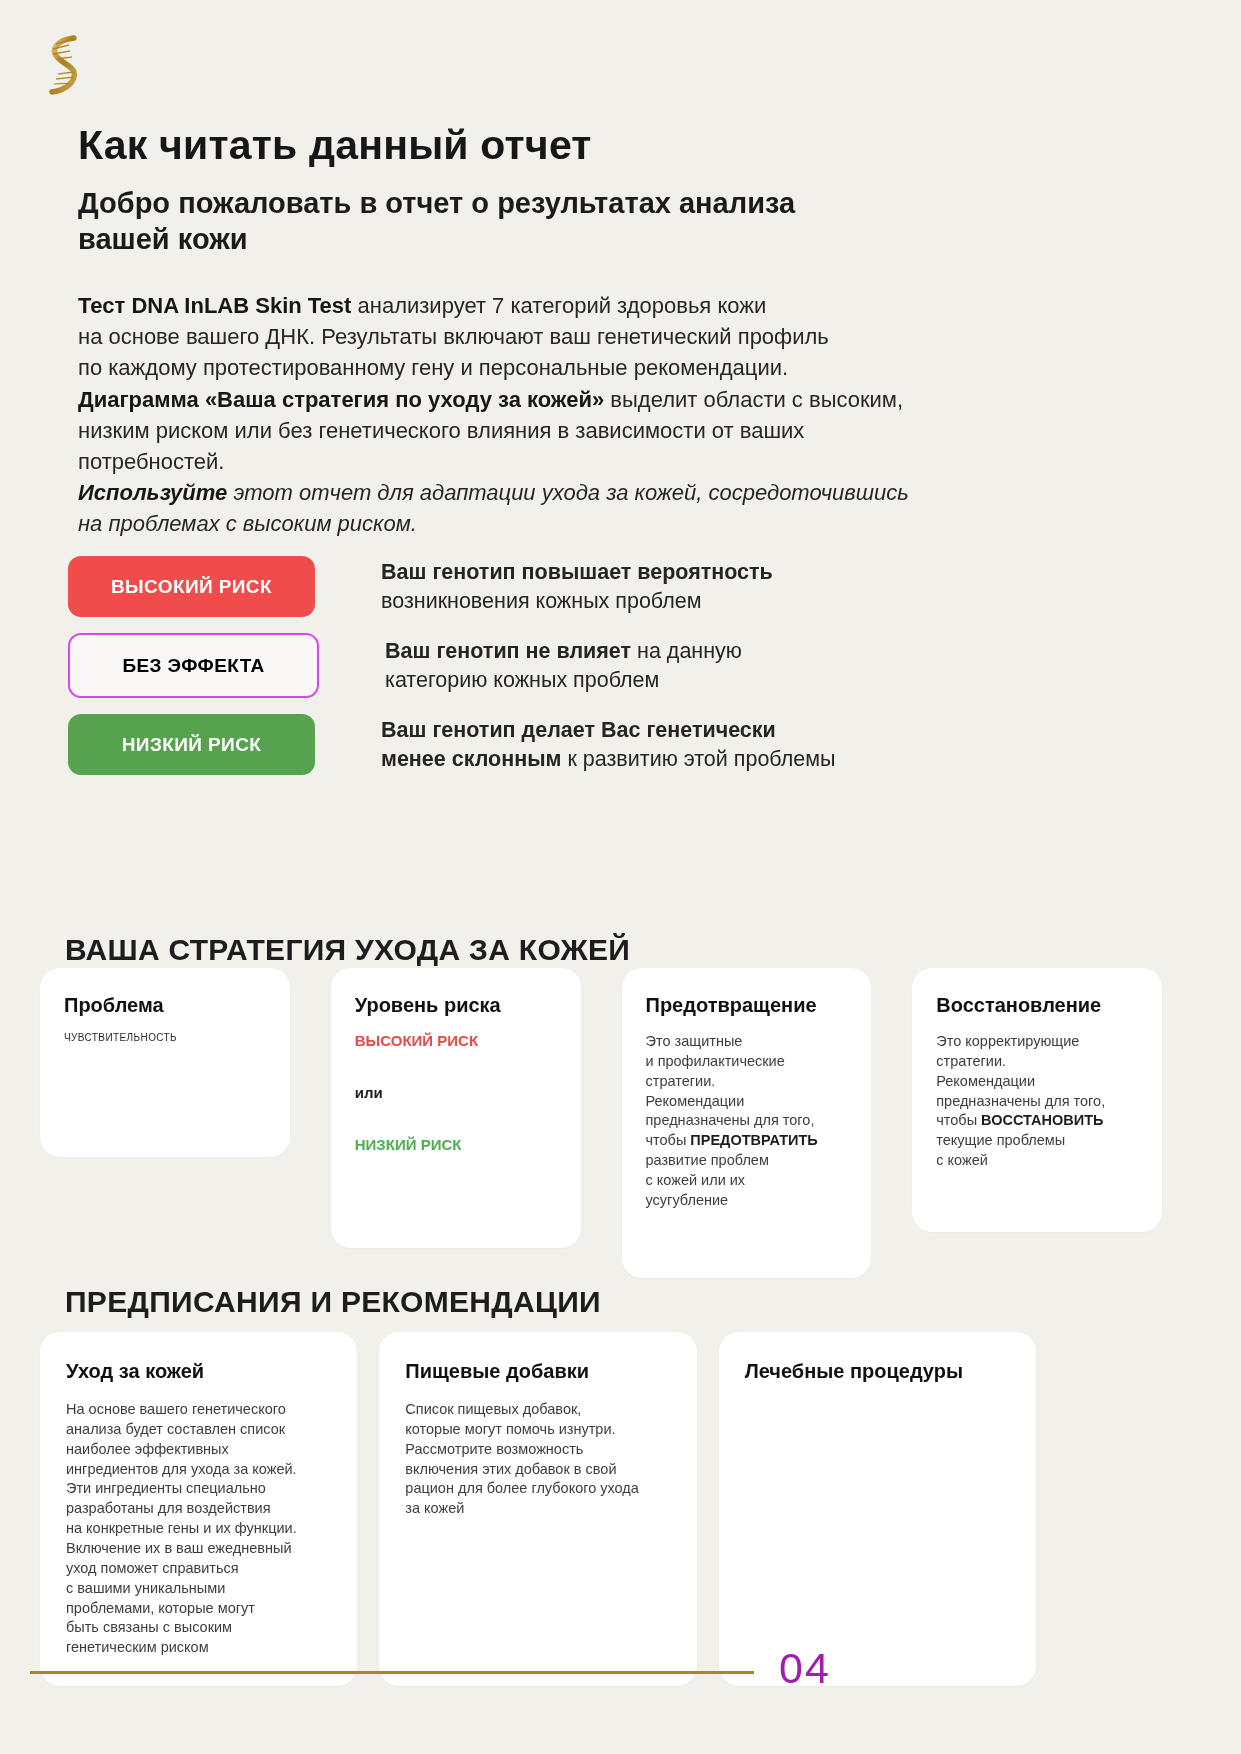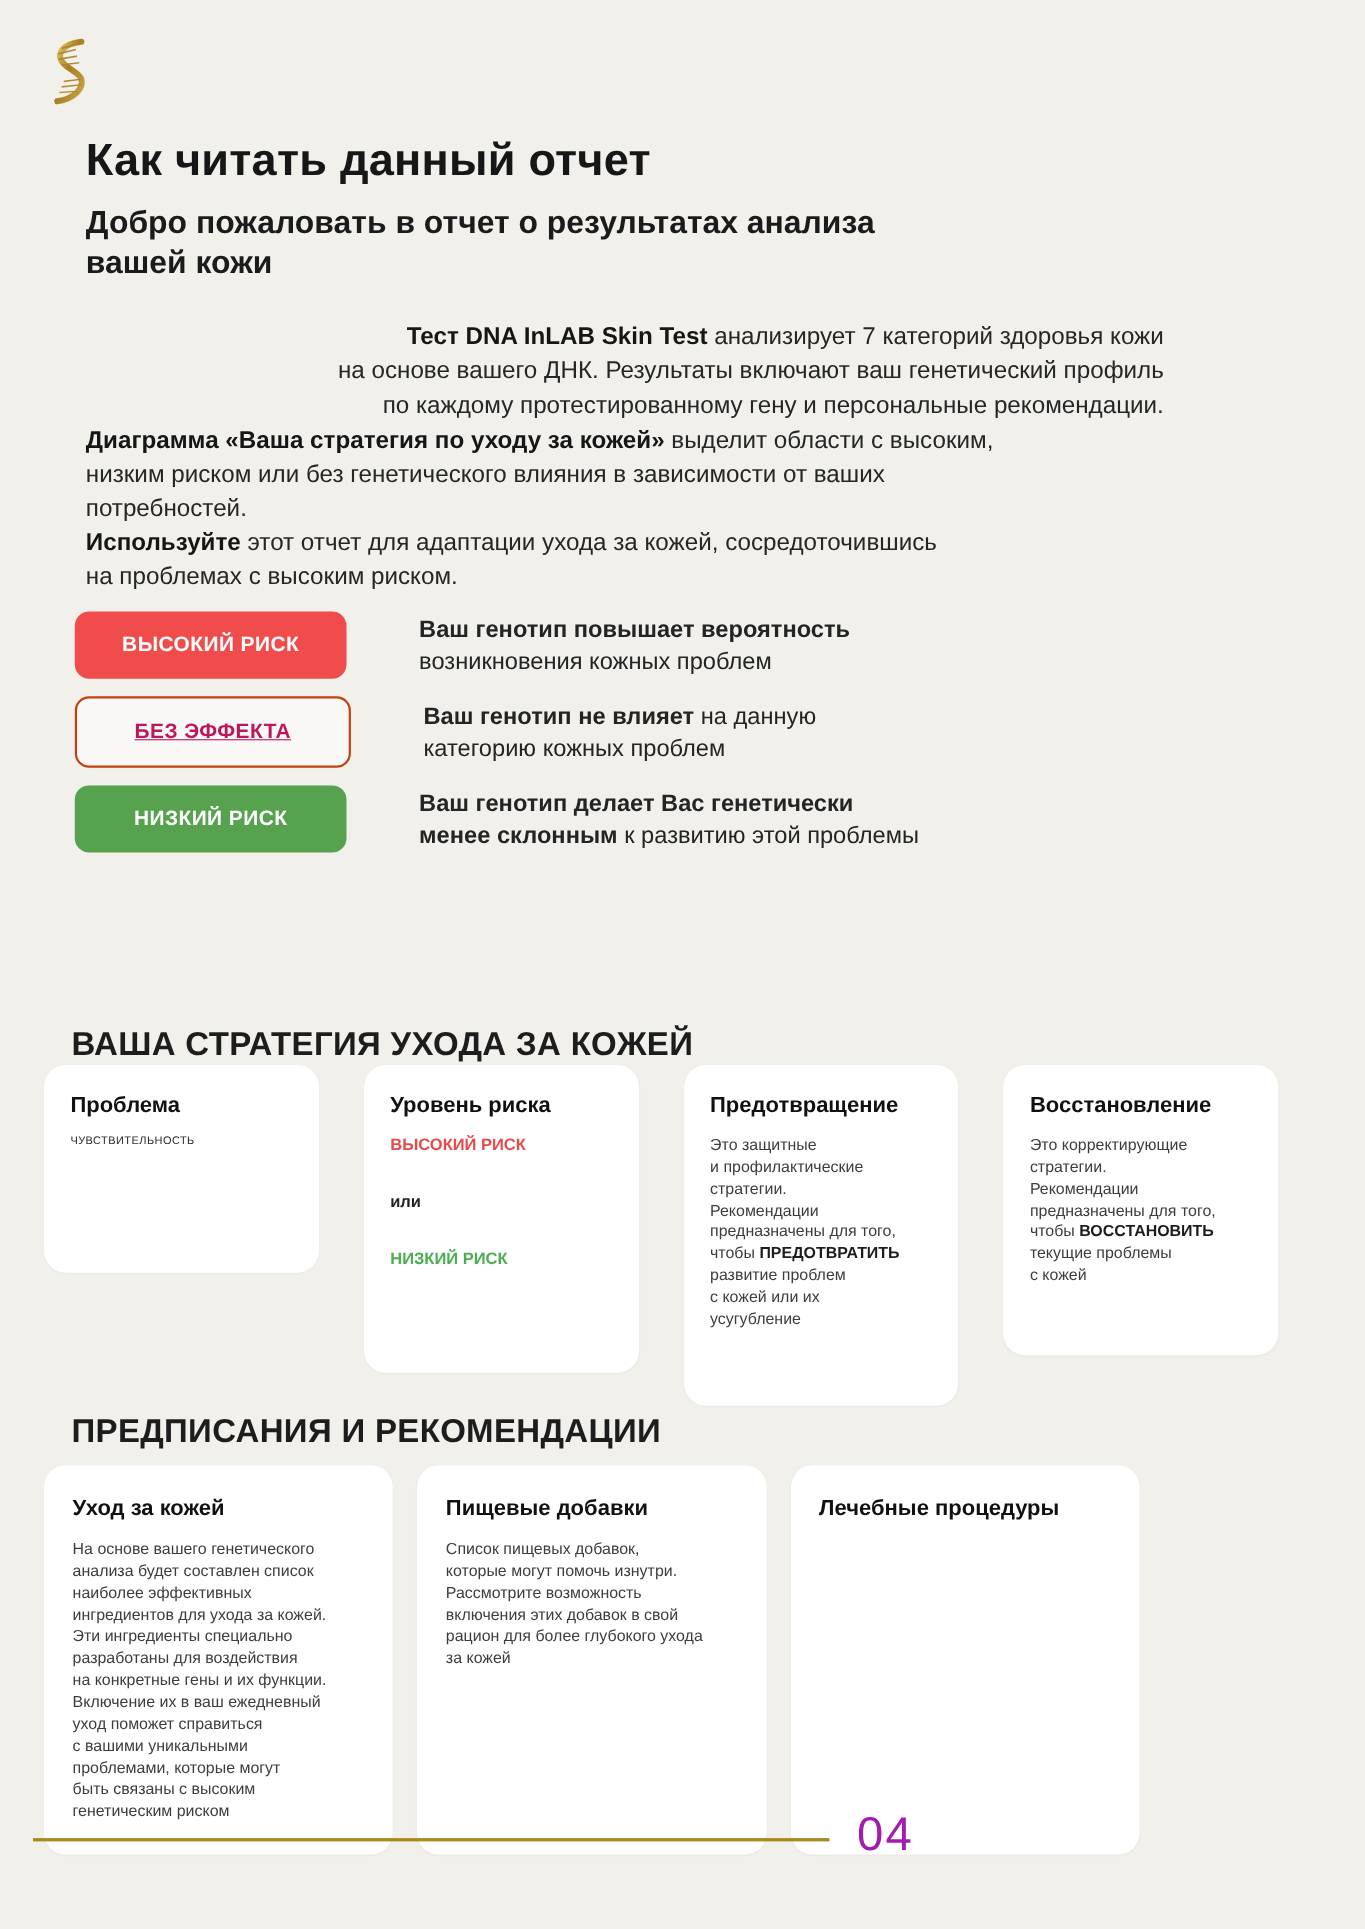--- a/index.html
+++ b/index.html
@@ -25,33 +25,33 @@
     position: absolute; left: 78px; top: 161px;
     font-size: 29px; font-weight: bold; line-height: 1.25;
     white-space: pre-line; color: #1b1b1b;
   }
   .para {
     position: absolute; left: 78px; width: 980px;
     font-size: 22px; line-height: 1.42; color: #262626;
     white-space: pre-line;
   }
   .para b { color: #161616; }
-  .p1 { top: 268px; text-align: right; }
+  .p1 { top: 268px; }
   .p2 { top: 362px; }
-  .p3 { top: 455px; }
+  .p3 { top: 455px; font-style: italic; }
 
   .legend { position: absolute; left: 68px; top: 556px; }
   .legend-row { display: flex; align-items: center; margin-bottom: 16px; }
   .badge {
     width: 247px; height: 61px; border-radius: 13px; flex: none;
     display: flex; align-items: center; justify-content: center;
     font-size: 19px; font-weight: bold; letter-spacing: 0.4px;
   }
   .badge.high { background: #f14c4c; color: #ffffff; }
-  .badge.none { background: rgba(255,255,255,0.55); border: 2px solid #c2410c; color: #be185d; text-decoration: underline; }
+  .badge.none { background: rgba(255,255,255,0.55); border: 2px solid #d946ef; color: #000000; }
   .badge.low  { background: #57a24f; color: #ffffff; }
   .legend-desc {
     margin-left: 66px; width: 580px;
     font-size: 21.5px; line-height: 1.33; color: #242424;
     white-space: pre-line;
   }
   .legend-desc b { white-space: pre-line; }
 
   .section-heading {
     position: absolute; left: 65px;

